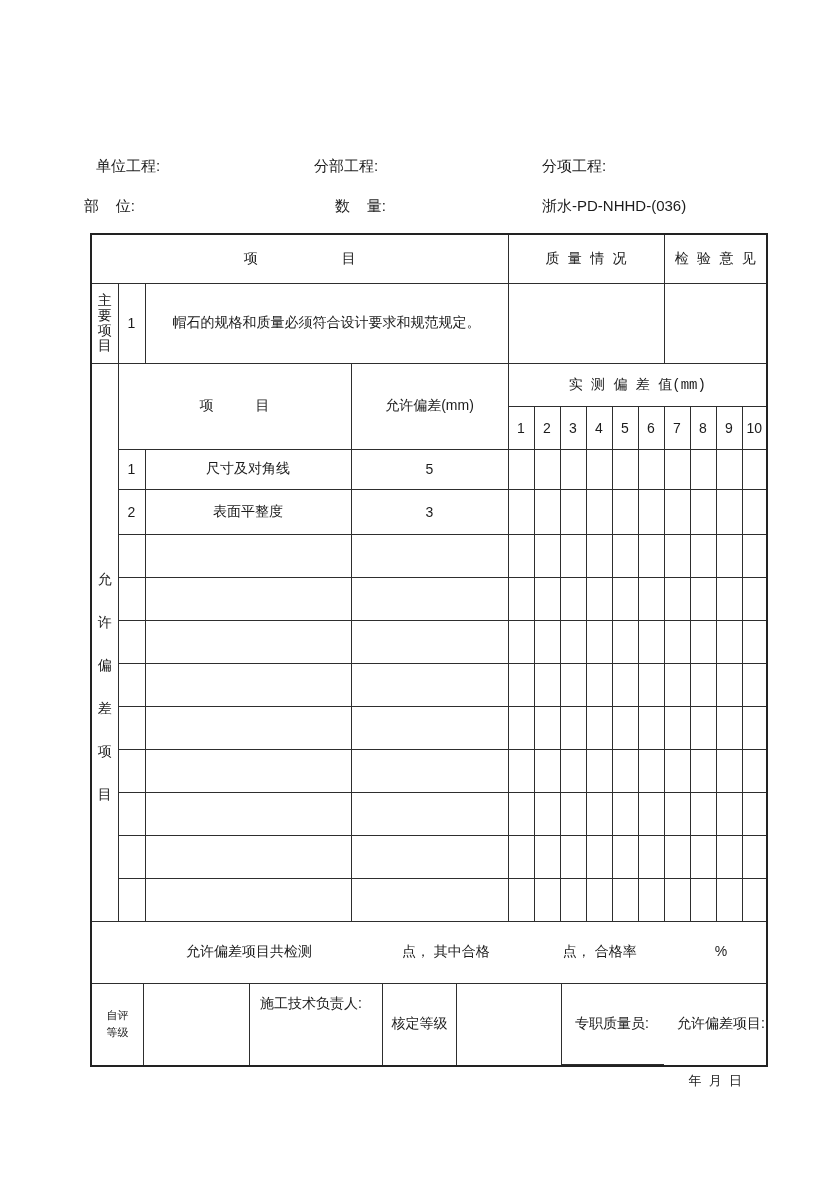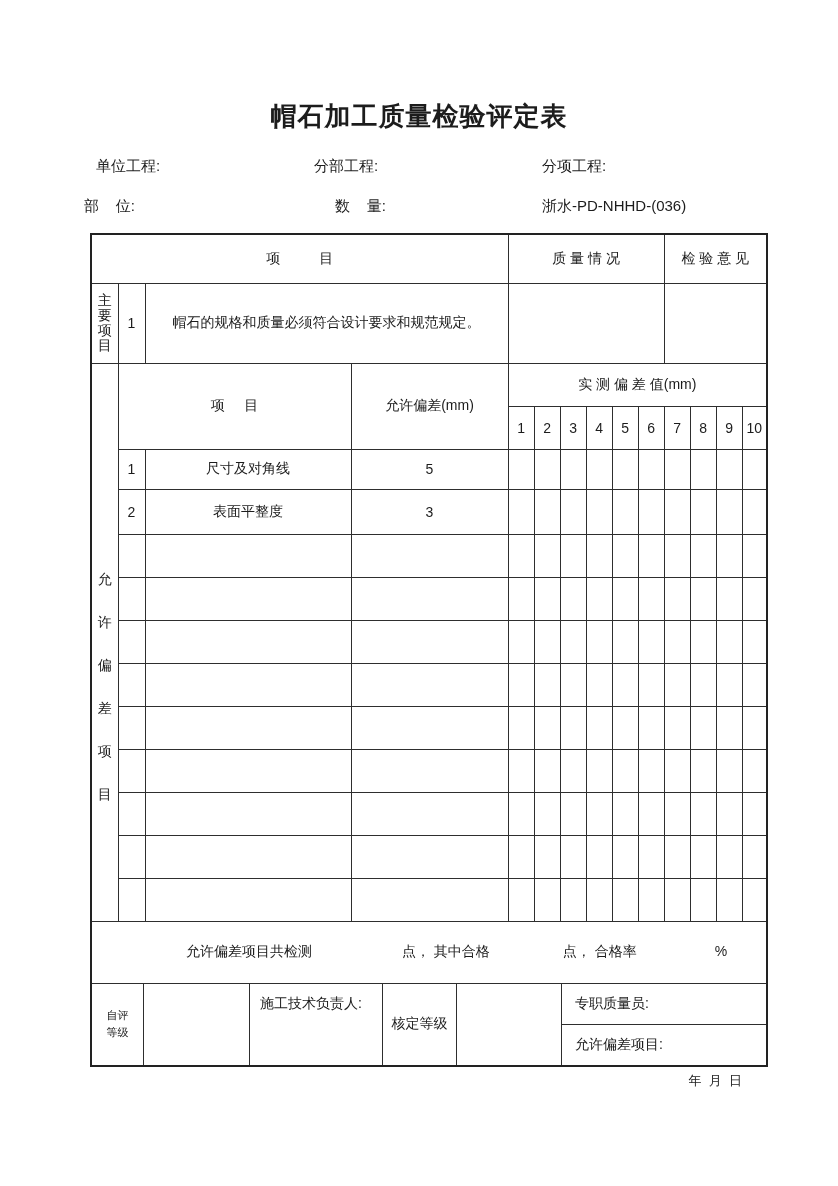--- a/index.html
+++ b/index.html
@@ -32,21 +32,21 @@
   table.form td {
     border: 1px solid #2e2e2e;
     font-size: 14px; text-align: center; vertical-align: middle;
     padding: 0; overflow: hidden;
   }
   tr.h49 { height: 49px; } tr.h80 { height: 80px; }
   tr.h43 { height: 43px; } tr.h40 { height: 40px; }
   tr.h45 { height: 45px; } tr.h62 { height: 62px; }
   tr.h81 { height: 81px; }
 
-  td.head { font-size: 15px; white-space: pre; }
+  td.head { font-size: 15px; white-space: pre; font-family: Liberation Mono, monospace; }
   td.item-head { padding-right: 80px; }
 
   .vtext {
     display: inline-block; width: 15px;
     word-break: break-all; line-height: 15px; font-size: 14px;
   }
   .vdev { line-height: 43px; position: relative; top: 45px; }
 
   td.main-text { text-align: left; padding-left: 40px; font-size: 14px; }
   td.num { font-size: 13px; }
@@ -57,36 +57,35 @@
   .sp3 { margin-left: 73px; } .sp4 { margin-left: 78px; }
 
   td.footer-cell { padding: 0; }
   .frow { display: flex; width: 100%; height: 81px; font-size: 14px; }
   .frow > div { border-right: 1px solid #2e2e2e; display: flex; align-items: center; justify-content: center; }
   .f0 { width: 52px; }
   .f1 { width: 106px; }
   .f2 { width: 133px; align-items: flex-start !important; justify-content: flex-start !important; padding: 11px 0 0 10px; }
   .f3 { width: 74px; }
   .f4 { width: 105px; }
-  .f5 { flex: 1; border-right: none !important; flex-direction: column; align-items: stretch !important; }
+  .f5 { flex: 1; border-right: none !important; flex-direction: row; align-items: stretch !important; }
   .f5 > div { flex: 1; display: flex; align-items: center; padding-left: 13px; }
   .f5a { border-bottom: 1px solid #2e2e2e; }
   .vtext2 { display: inline-block; width: 30px; word-break: break-all; line-height: 17px; font-size: 11px; text-align: center; }
 
   .dateline {
     position: absolute; left: 90px; top: 1072px; width: 678px;
     text-align: right; padding-right: 26px; font-size: 13px; white-space: pre;
   }
 </style>
 </head>
 <body>
 
 <div class="sheet">
 
-  <div class="title">帽石加工质量检验评定表</div>
 
   <span class="meta-label m1">单位工程:</span>
   <span class="meta-label m2">分部工程:</span>
   <span class="meta-label m3">分项工程:</span>
   <span class="meta-label m4">部    位:</span>
   <span class="meta-label m5">数    量:</span>
   <span class="meta-label m6">浙水-PD-NHHD-(036)</span>
 
   <table class="form">
     <colgroup>

